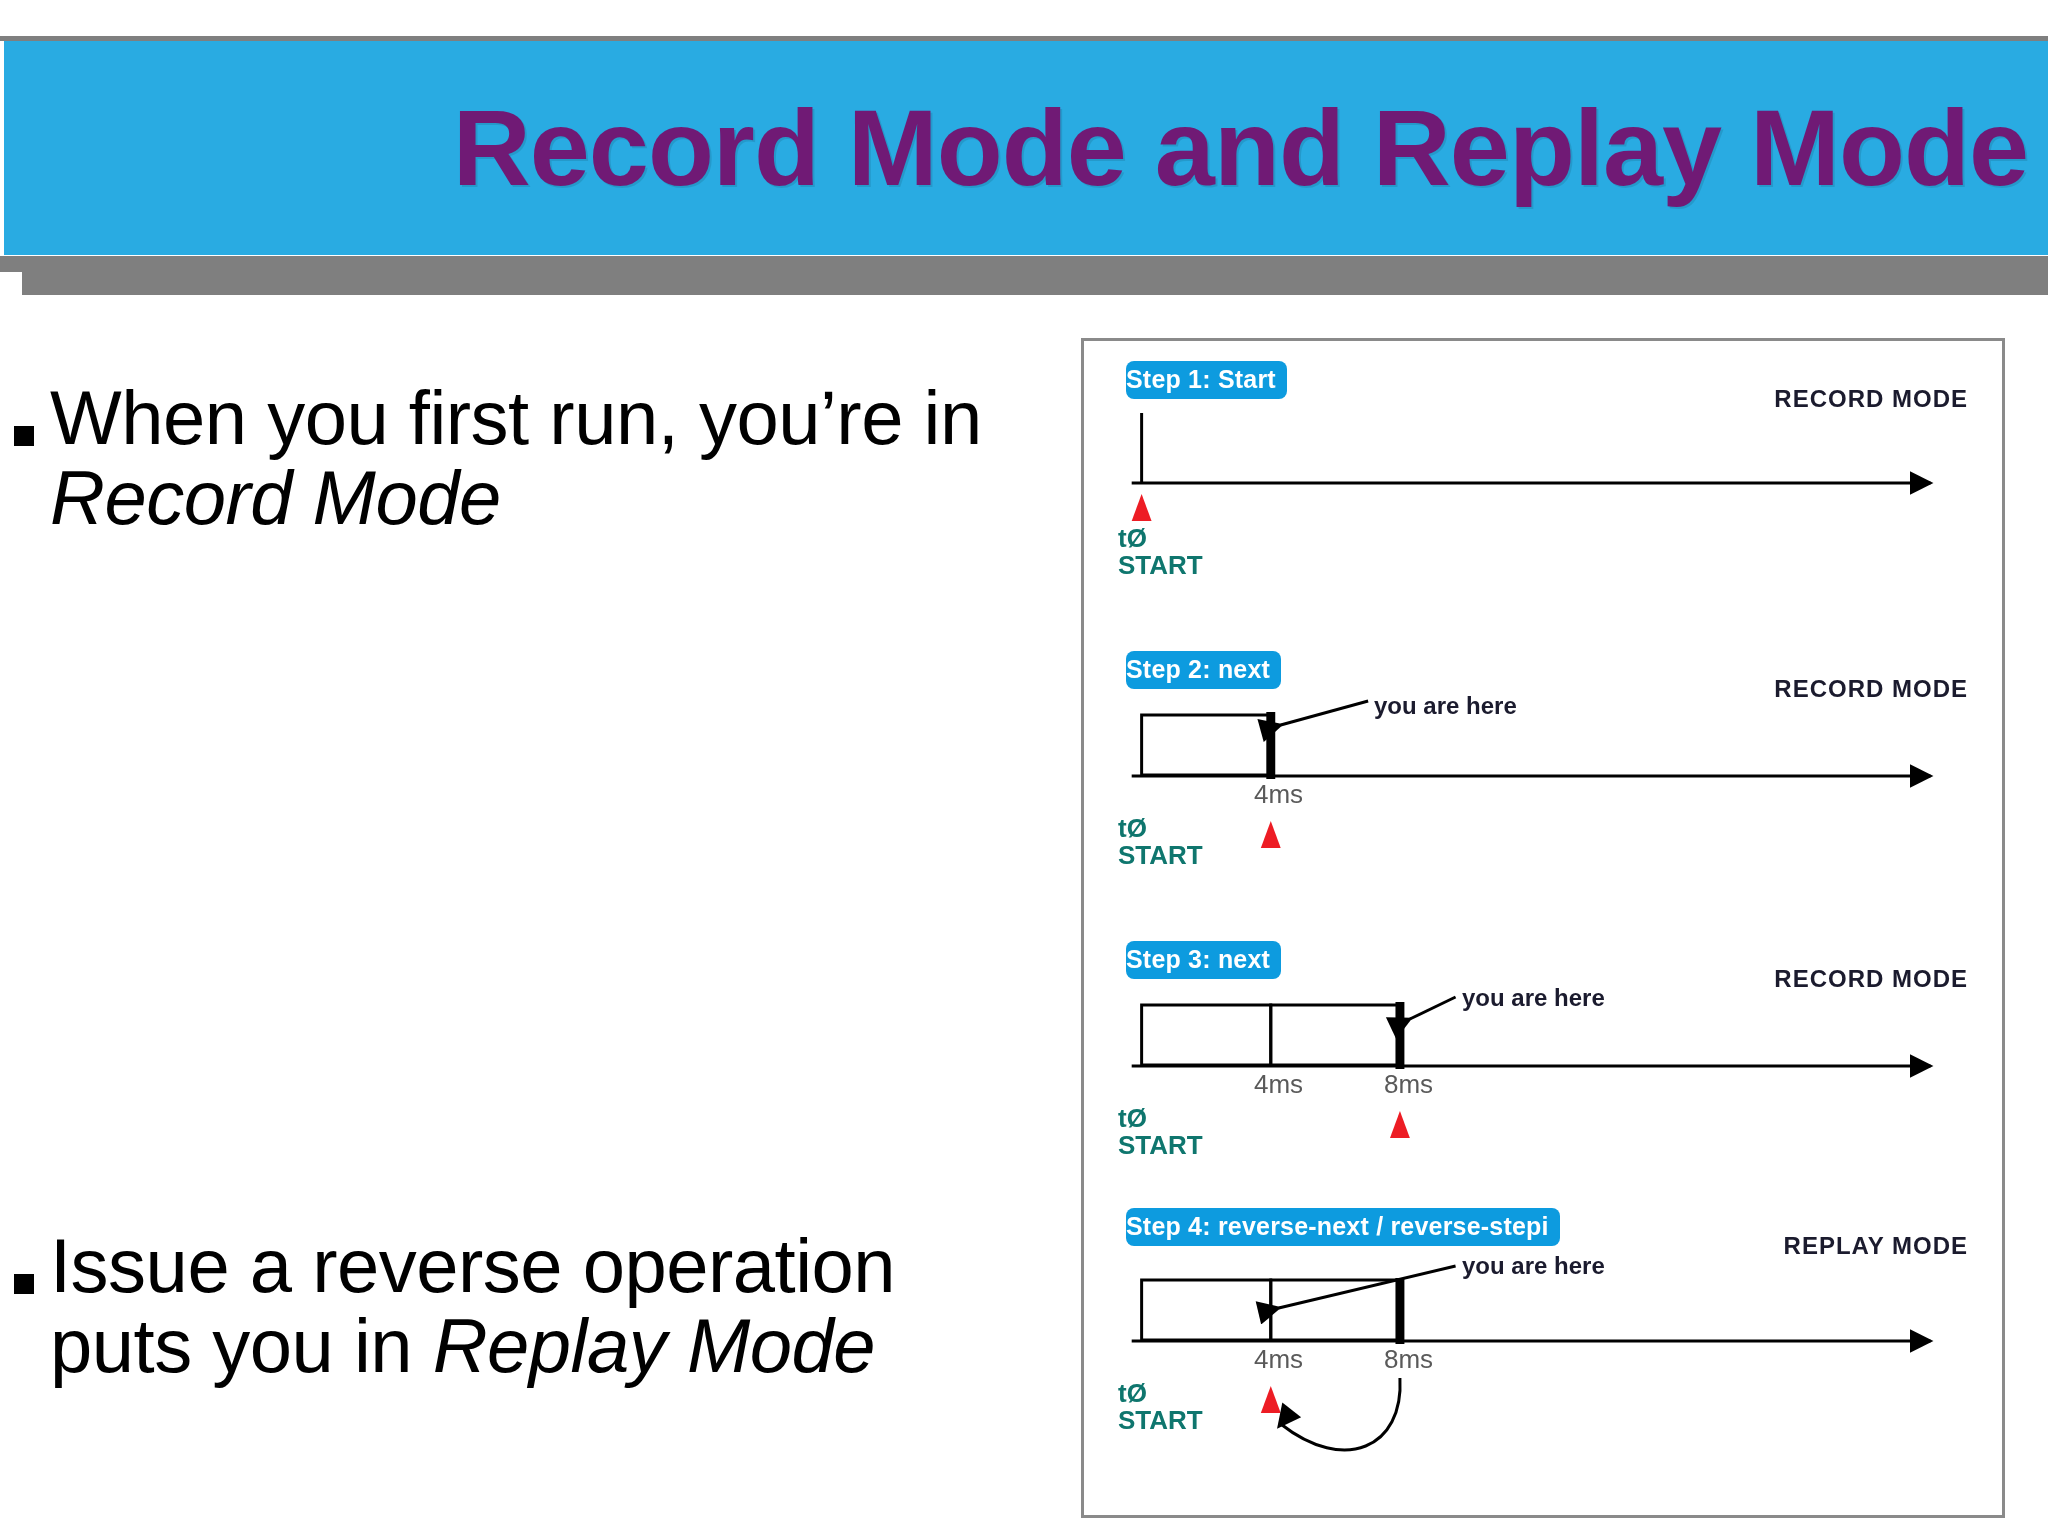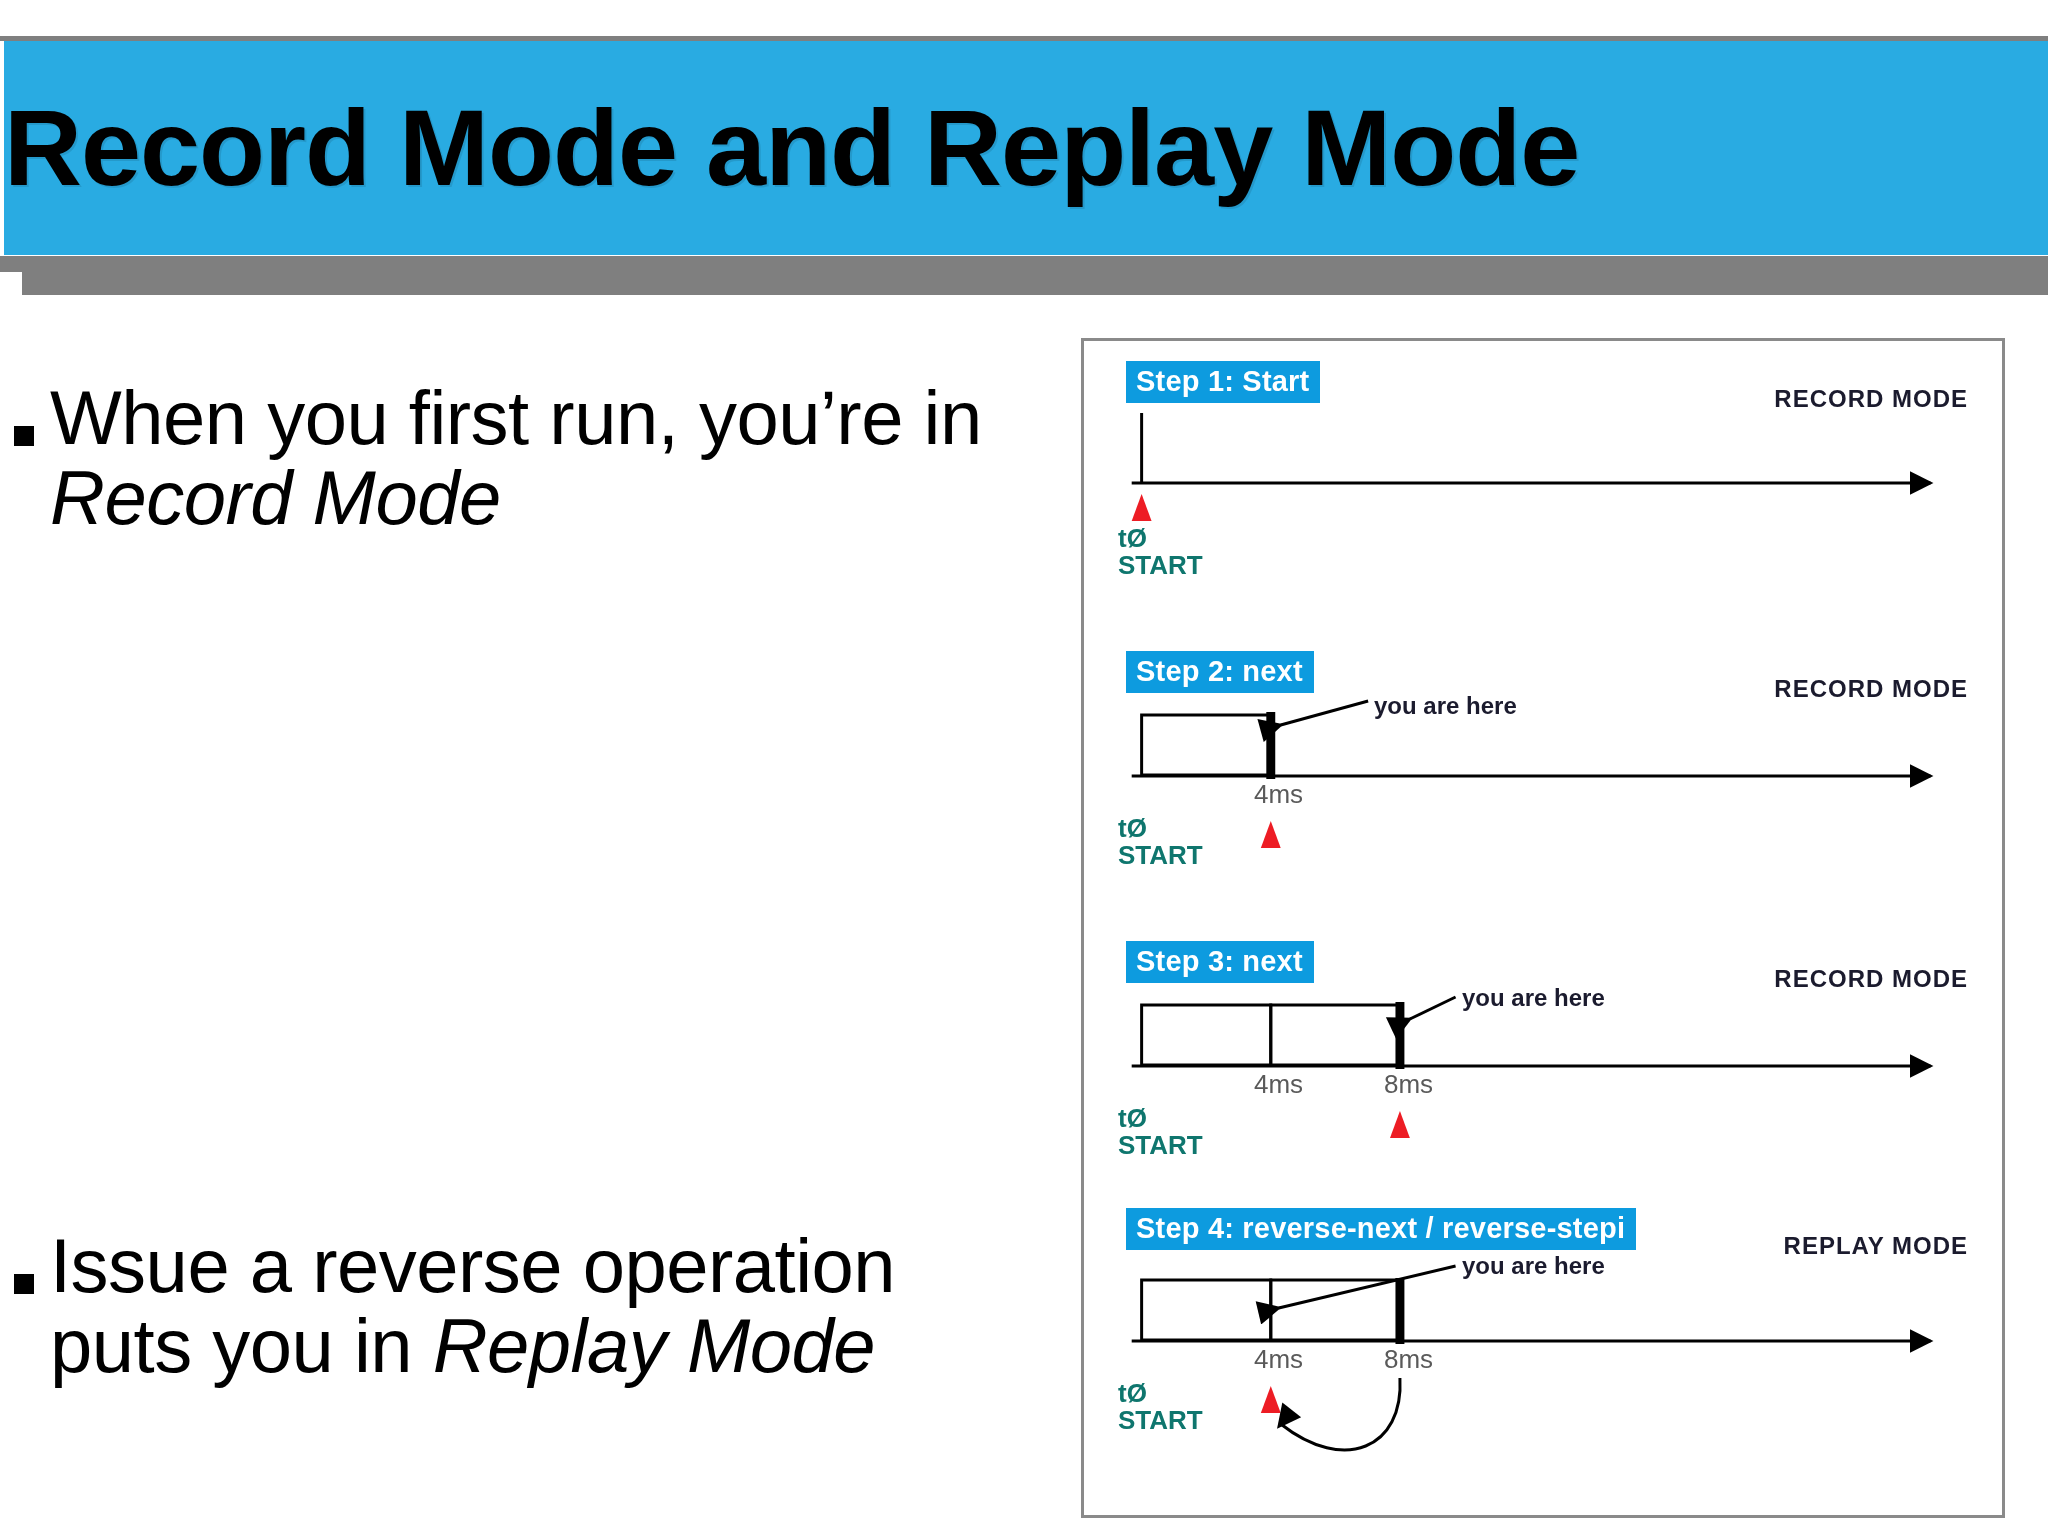--- a/index.html
+++ b/index.html
@@ -25,22 +25,22 @@
   #title-banner {
     position: absolute;
     left: 4px; top: 41px;
     width: 2044px; height: 214px;
     background: #29abe2;
     display: flex;
     align-items: center;
   }
   #title-text {
     width: 100%;
-    text-align: left;
-    color: #000000;
+    text-align: right;
+    color: #701a75;
     font-size: 108px;
     font-weight: bold;
     letter-spacing: -1px;
     line-height: 1.0;
     padding-right: 20px;
     box-sizing: border-box;
     text-shadow: 2px 2px 0 rgba(0,0,0,0.10);
   }
   #title-underbar-wide {
     position: absolute;
@@ -117,26 +117,27 @@
   #step-2 { top: 298px; }
   #step-3 { top: 588px; }
   #step-4 { top: 855px; }
 
   .step-badge {
     position: absolute;
     left: 42px;
     top: 12px;
     background: #0d9bdf;
     color: #ffffff;
-    font-size: 29px;
-    font-weight: bold;
-    padding: 6px 11px 7px 10px;
+    font-size: 25px;
+    font-weight: bold;
+    padding: 6px 11px 7px 0;
     letter-spacing: 0.2px;
     white-space: nowrap;
     line-height: 1;
+    border-radius: 8px;
   }
   .mode-label {
     position: absolute;
     right: 34px;
     top: 36px;
     font-size: 24px;
     font-weight: bold;
     color: #1b1b2e;
     letter-spacing: 1px;
     white-space: nowrap;

